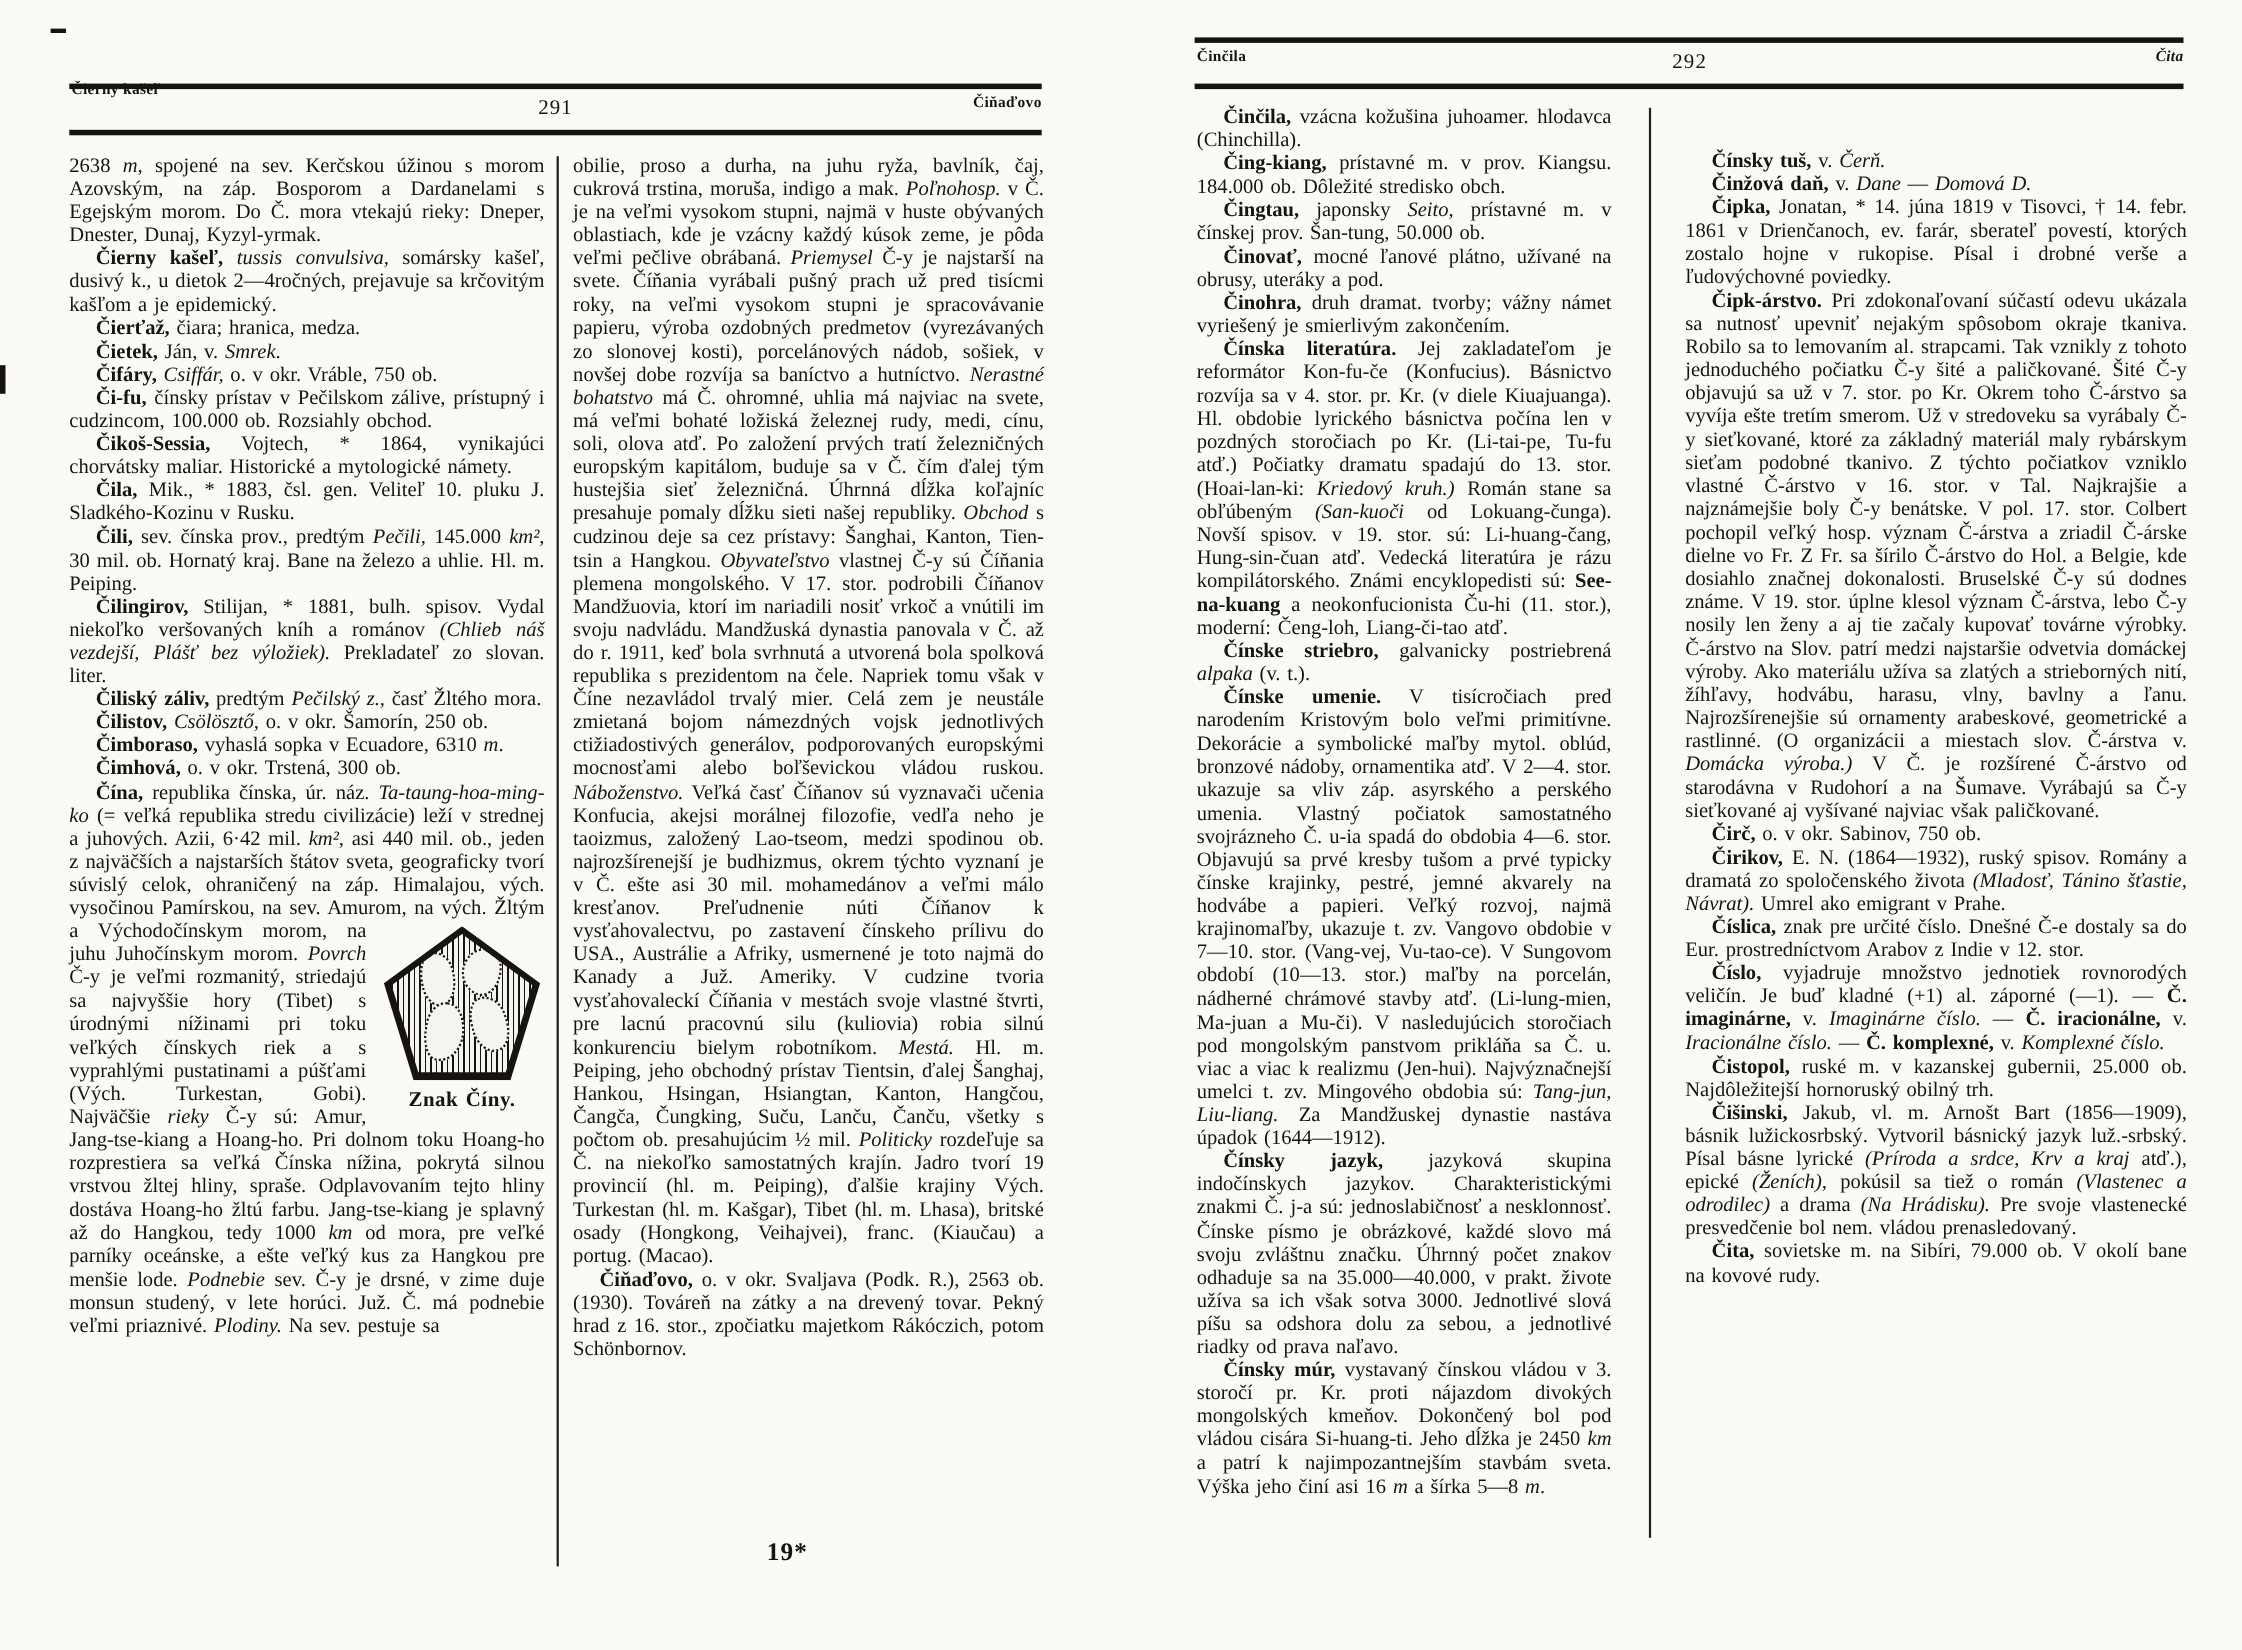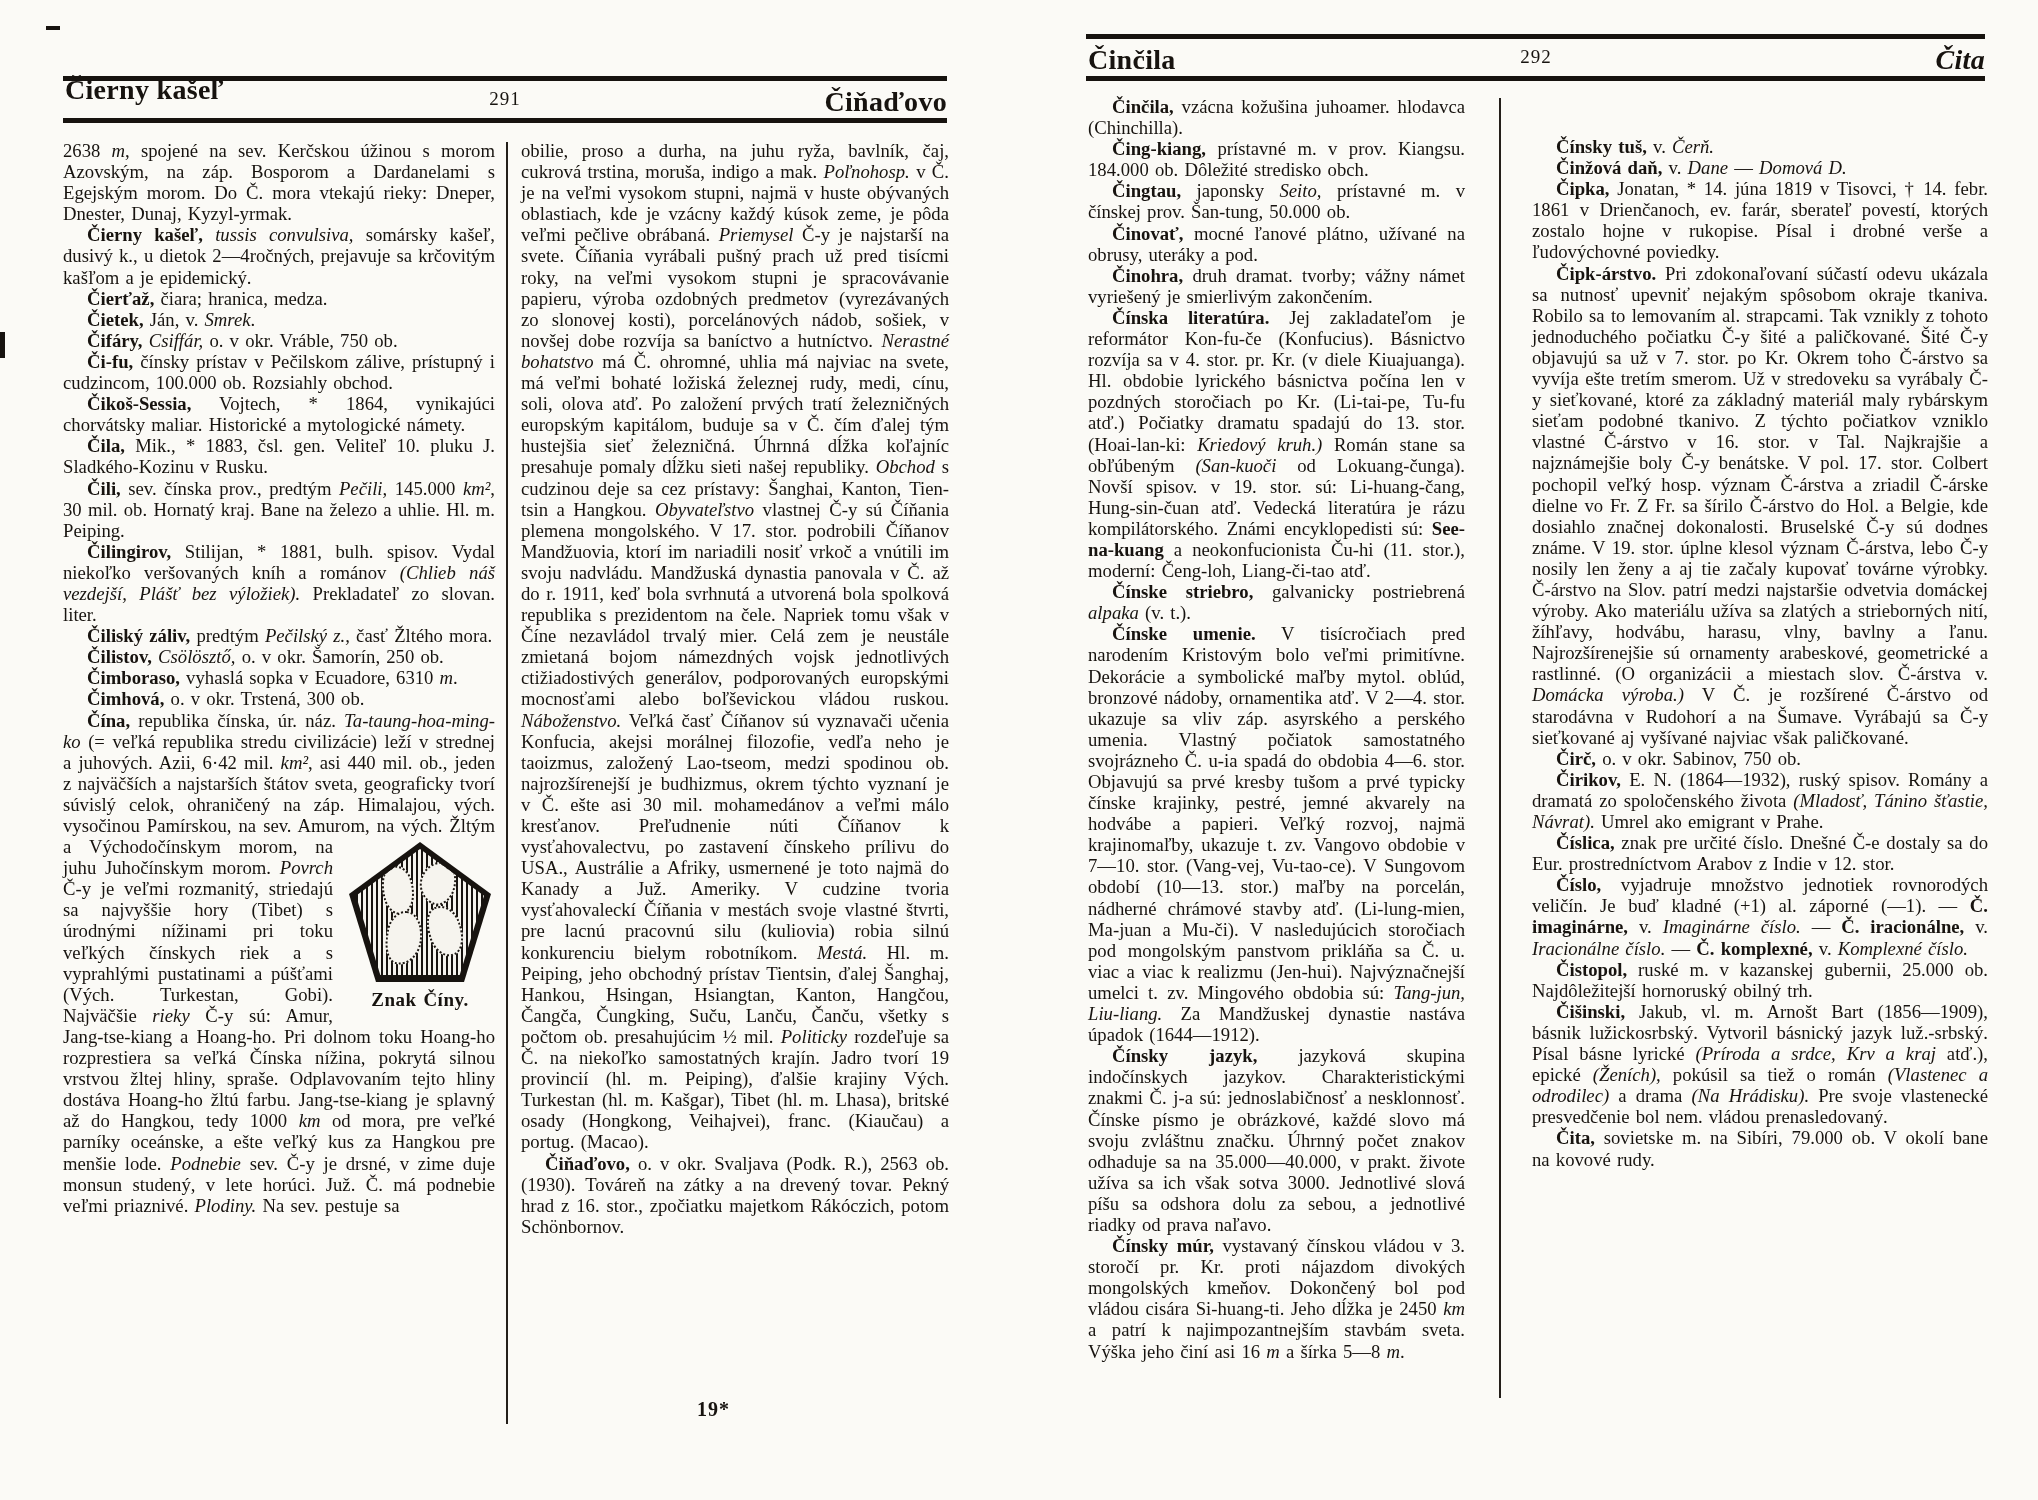--- a/index.html
+++ b/index.html
@@ -2,30 +2,30 @@
 <html lang="sk"><head>
 <meta charset="utf-8">
 <style>
   html,body{margin:0;padding:0;}
   body{
     width:2038px;height:1500px;position:relative;overflow:hidden;
     background:#fbfaf6;color:#17130f;
     font-family:"Liberation Serif","DejaVu Serif",serif;
   }
   .rule{position:absolute;background:#17130f;}
-  .hdr-label{position:absolute;font-weight:700;font-size:28px;letter-spacing:.3px;white-space:nowrap;}
+  .hdr-label{position:absolute;font-weight:700;font-size:14px;letter-spacing:.3px;white-space:nowrap;}
   .hdr-num{position:absolute;font-size:19px;transform:translateX(-50%);letter-spacing:1px;}
   .col{position:absolute;text-align:justify;}
   .col{font-size:18.7px;line-height:21.1px;word-spacing:1.5px;}
   .para{margin:0;text-indent:24px;}
   .para.noindent{text-indent:0;}
   .run-b{font-weight:700;}
   .run-i{font-style:italic;}
   .divider{position:absolute;width:2px;background:#241f1a;}
-  .sig{position:absolute;font-weight:700;font-size:20px;letter-spacing:1px;}
+  .sig{position:absolute;font-weight:700;font-size:23px;letter-spacing:1px;}
   
   .figwrap{float:right;width:150px;margin:6px 0 2px 12px;text-align:center;text-indent:0;}
   .emblem{display:block;position:relative;width:142px;height:140px;margin:0 auto;
     background:#17130f;
     clip-path:polygon(50% 0,100% 37%,81% 100%,19% 100%,0 37%);}
   .emblem-inner{position:absolute;left:7px;right:7px;top:7px;bottom:7px;
     clip-path:polygon(50% 0,100% 37%,81% 100%,19% 100%,0 37%);
     background:repeating-linear-gradient(90deg,#17130f 0 1.6px,#f6f4ee 1.6px 5px);}
   .blob{position:absolute;background:#f6f4ee;border:2.5px dotted #1d1813;}
   .blob.b1{left:26px;top:16px;width:28px;height:46px;border-radius:48% 52% 55% 45%/60% 40% 58% 42%;transform:rotate(-14deg);}

